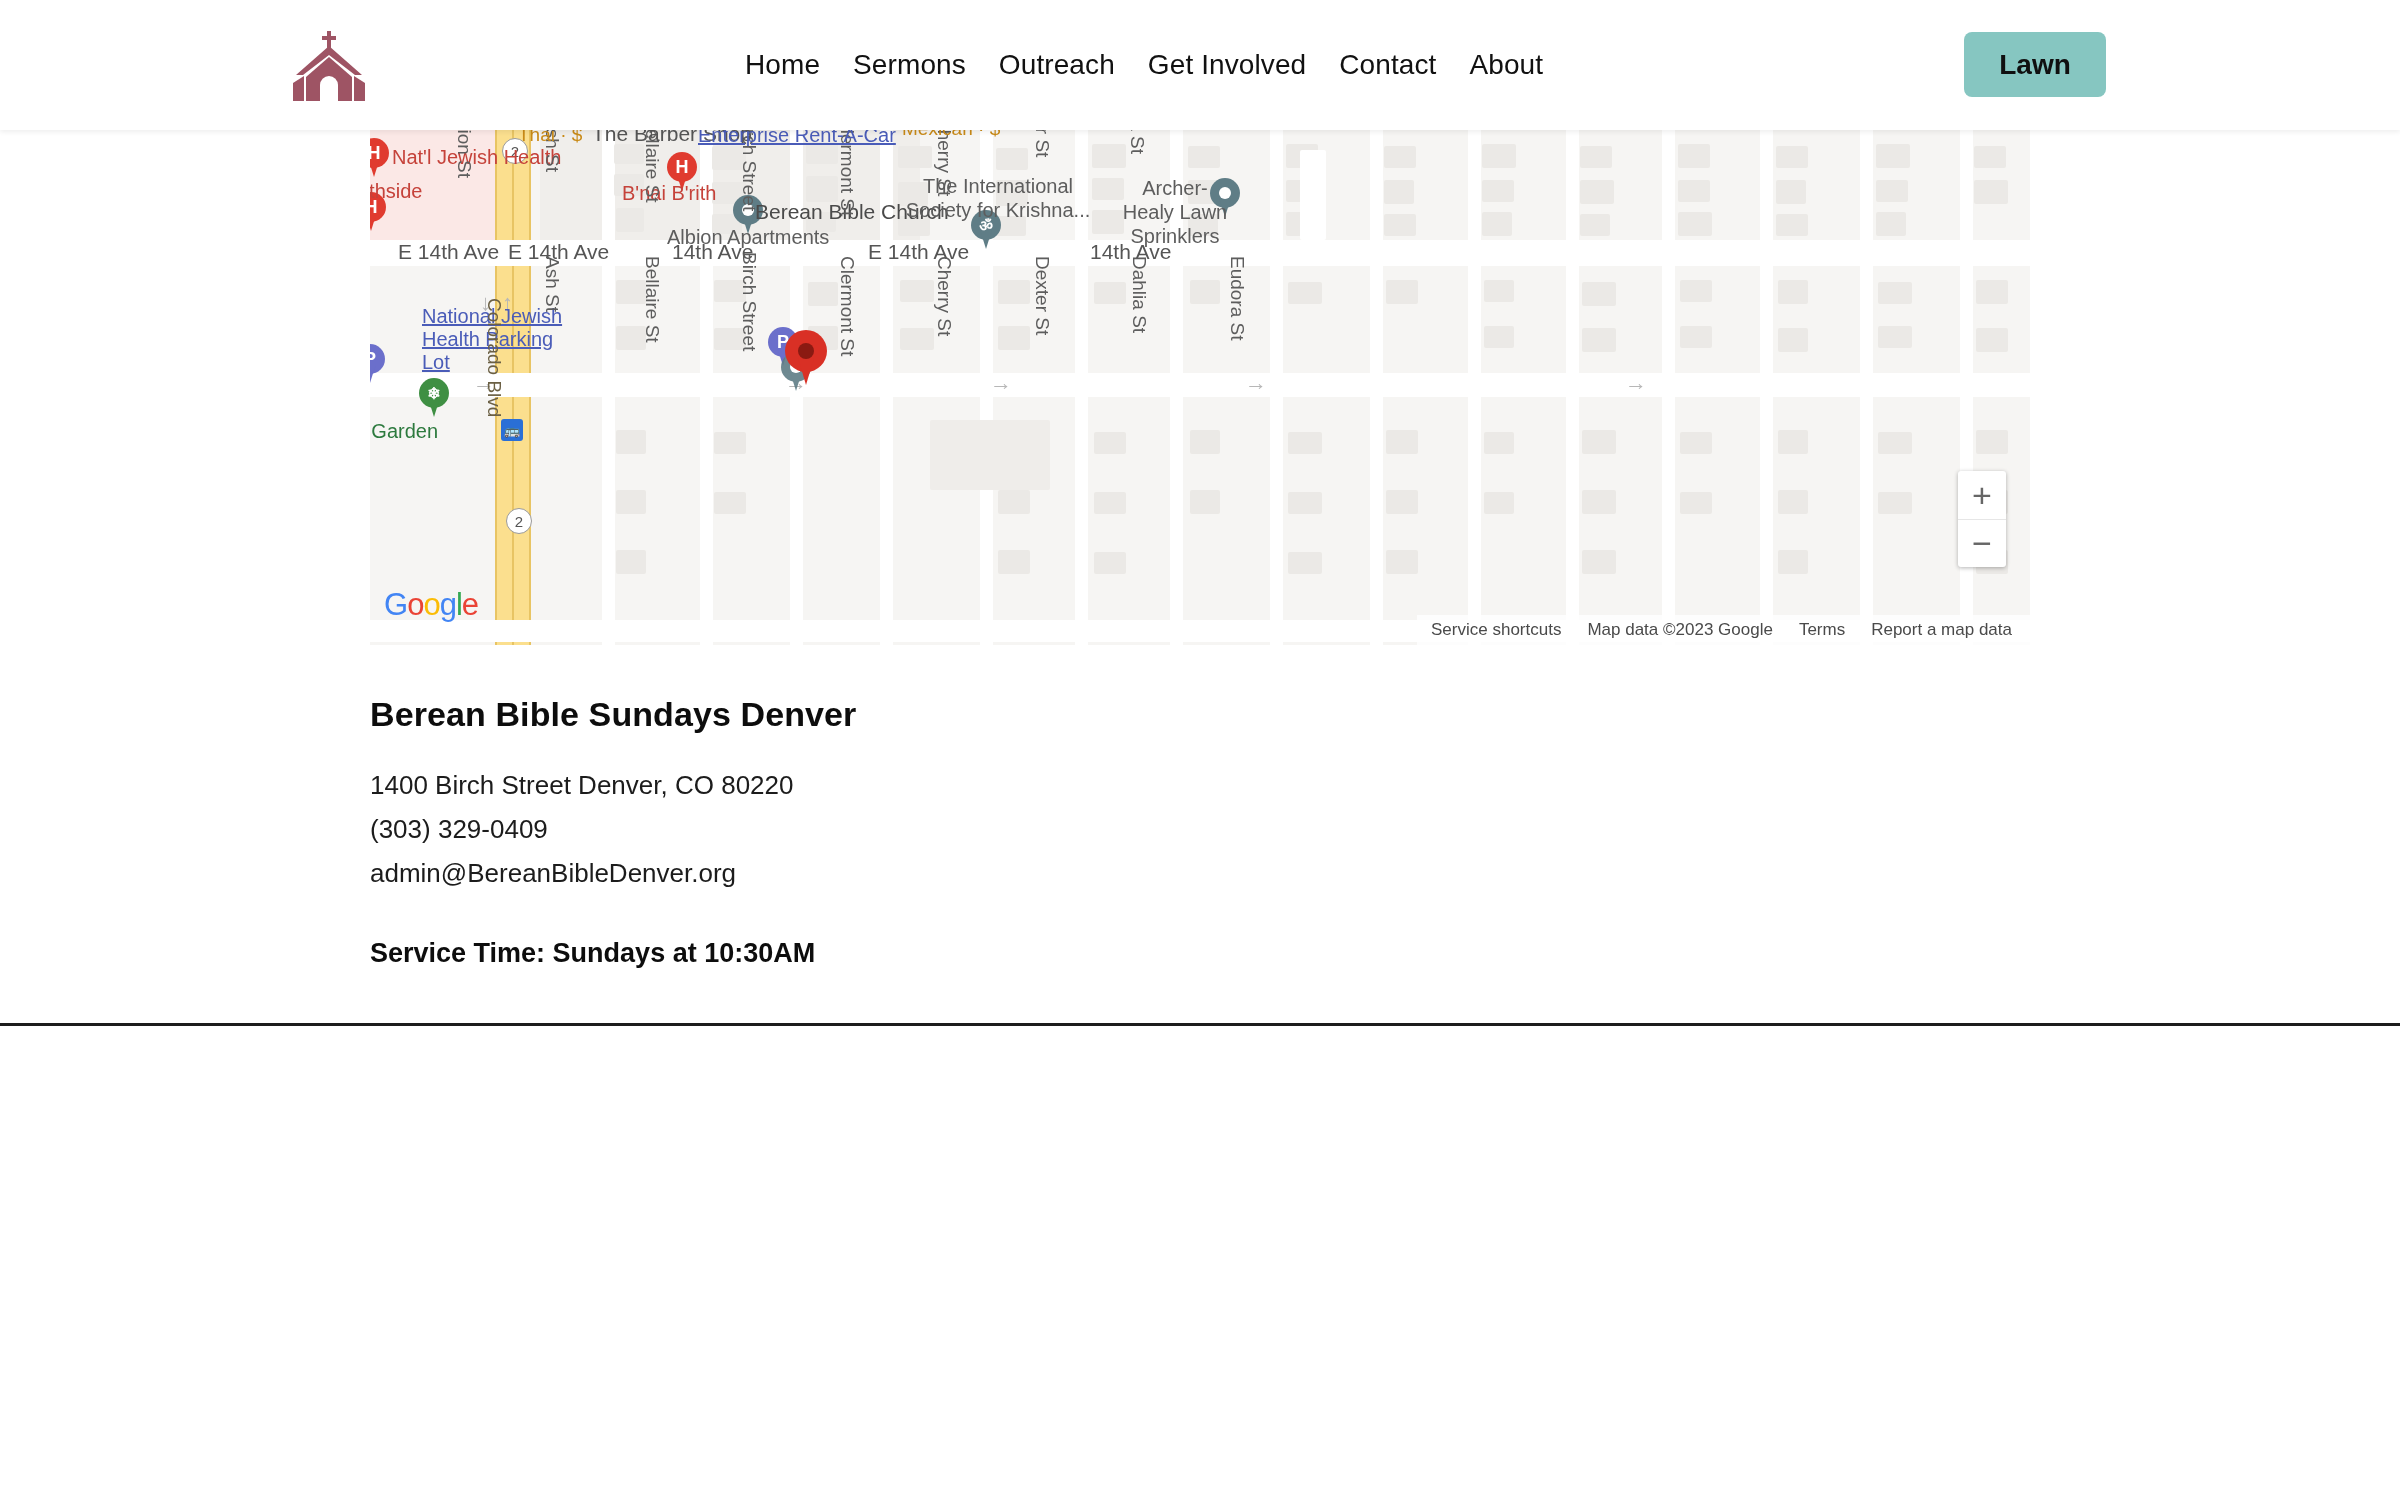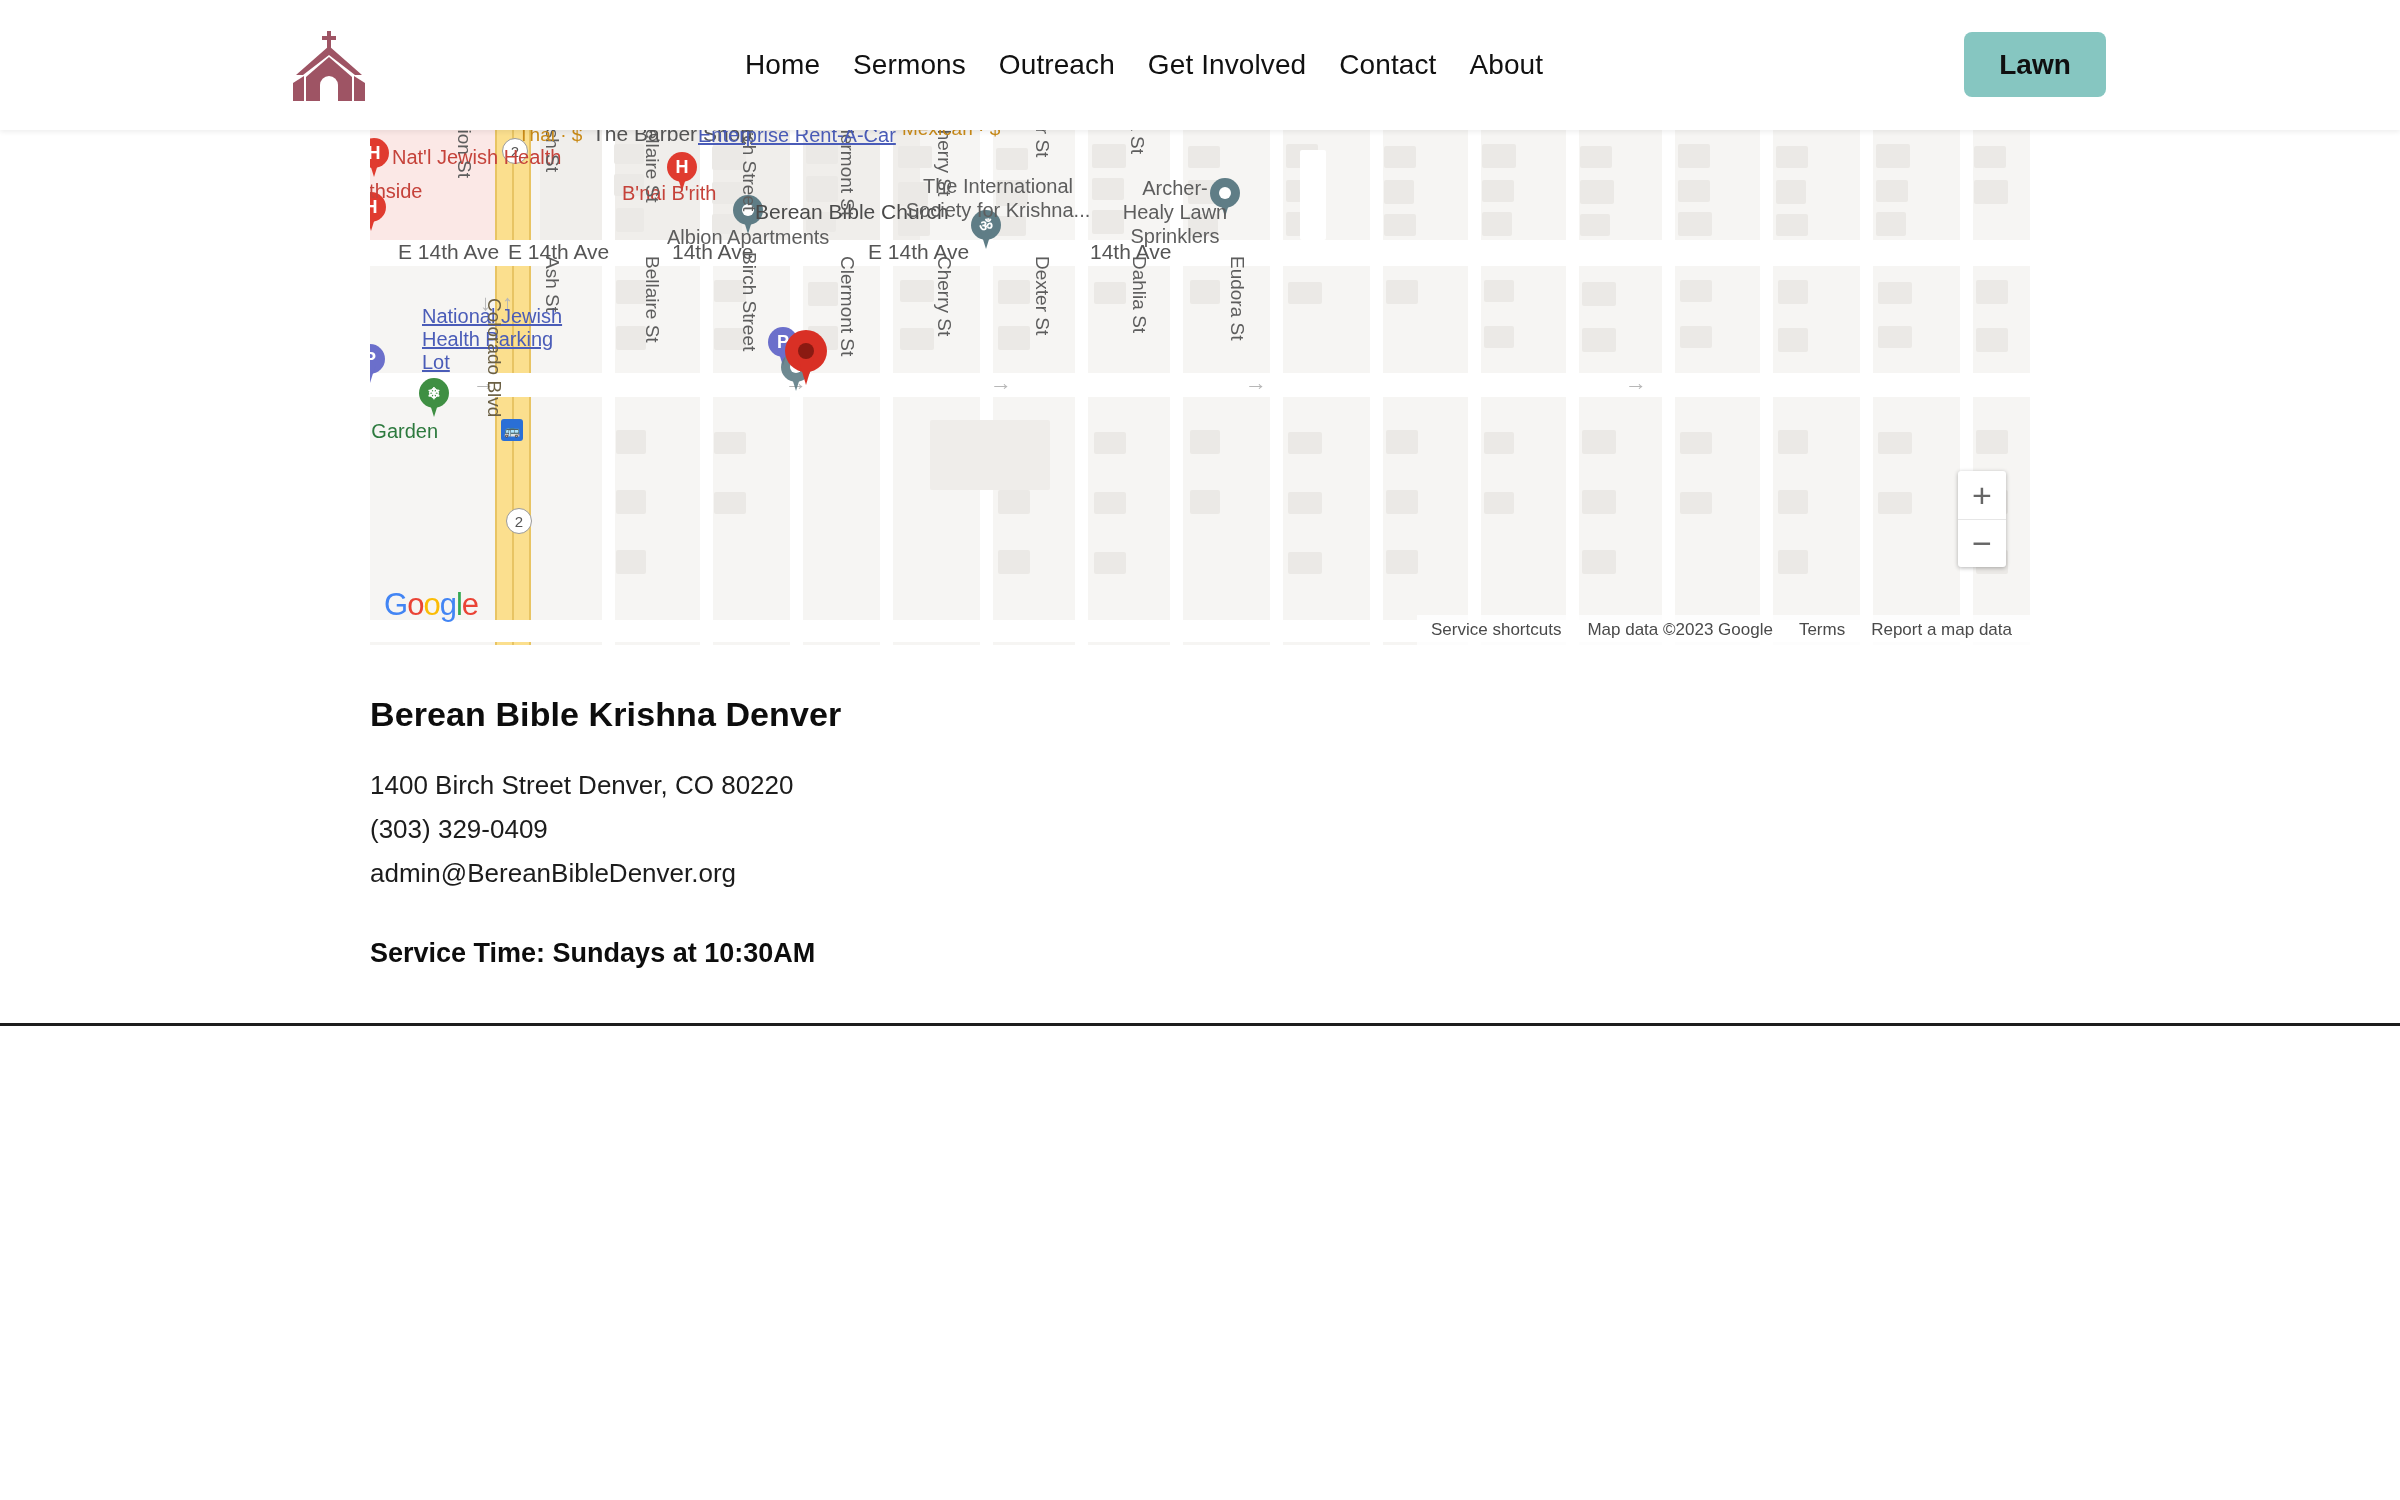--- a/index.html
+++ b/index.html
@@ -412,21 +412,21 @@
       <div class="attrib">
         <span>Service shortcuts</span>
         <span>Map data ©2023 Google</span>
         <span>Terms</span>
         <span>Report a map data</span>
       </div>
     </div>
   </section>
 
   <section class="info">
-    <h2>Berean Bible Krishna Denver</h2>
+    <h2>Berean Bible Sundays Denver</h2>
     <div class="line first">1400 Birch Street Denver, CO 80220</div>
     <div class="line">(303) 329-0409</div>
     <div class="line">admin@BereanBibleDenver.org</div>
     <div class="svc">Service Time: Sundays at 10:30AM</div>
   </section>
 
   <div class="footer-rule"></div>
   <footer class="footer">
 
     

